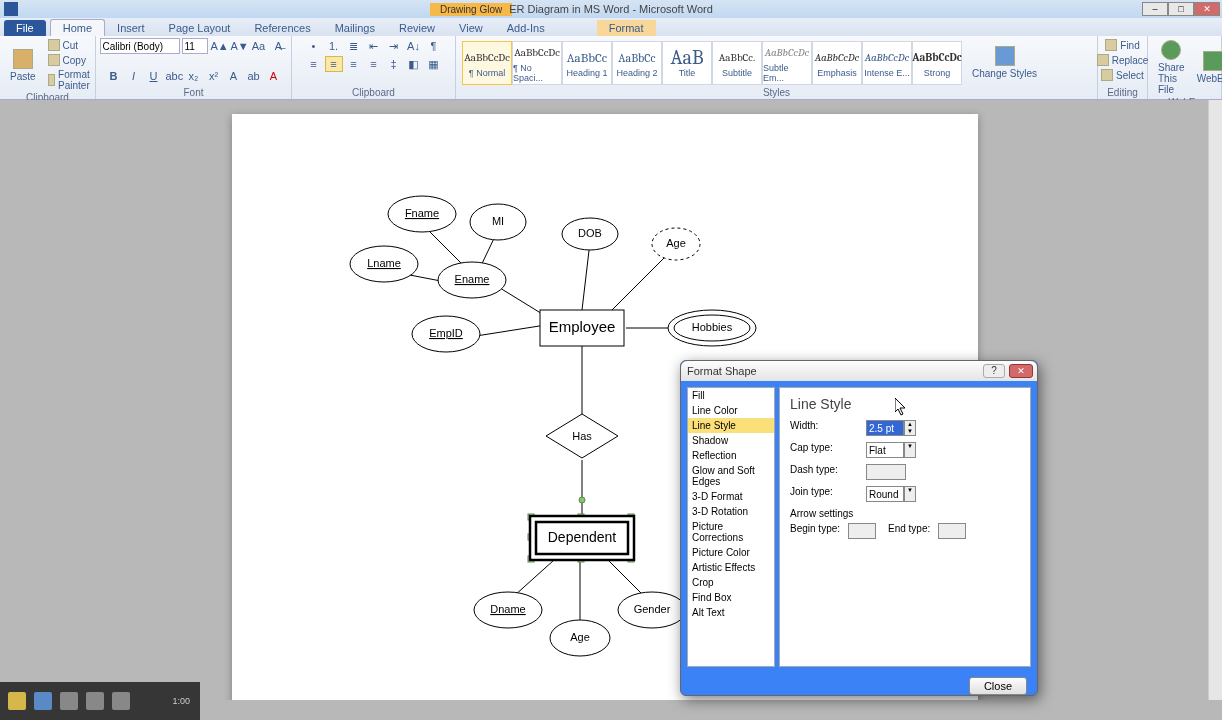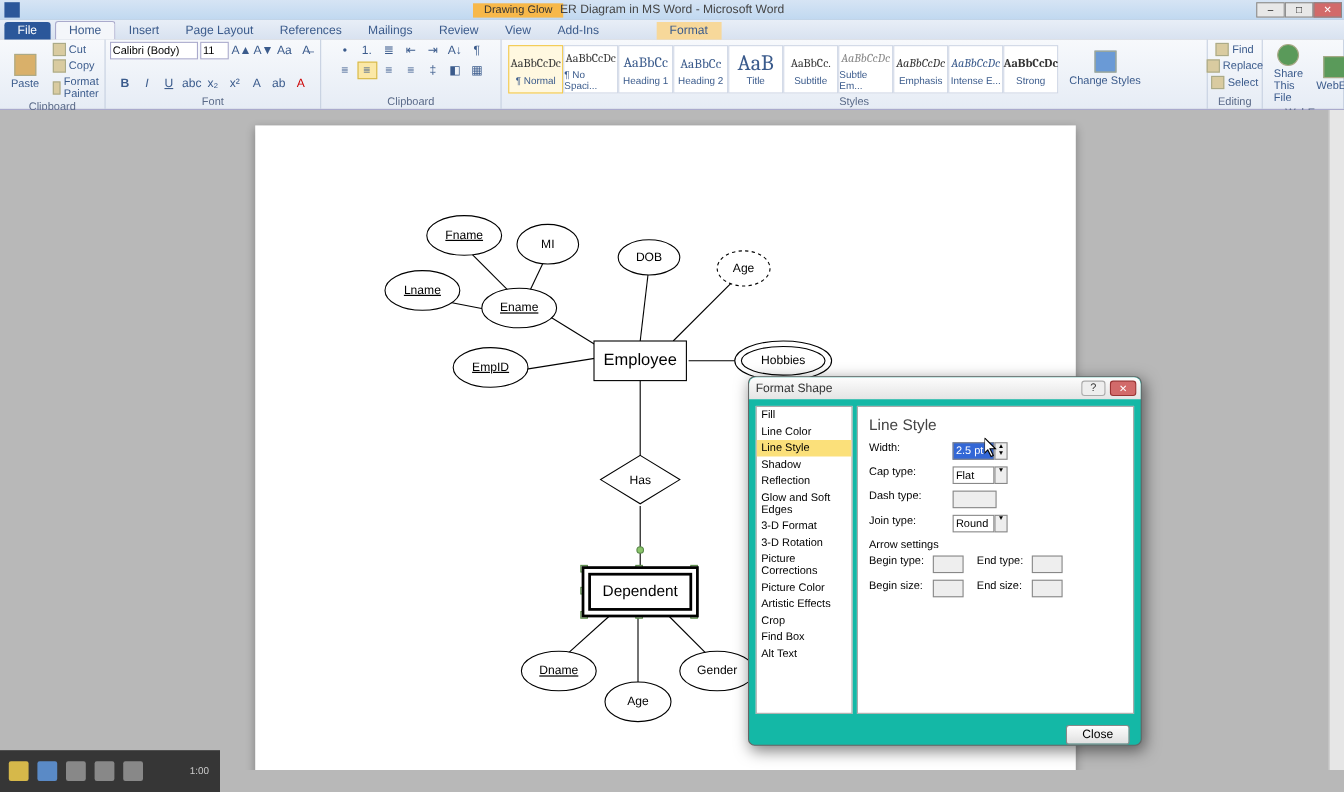--- a/index.html
+++ b/index.html
@@ -58,21 +58,21 @@
 
 
 .docarea { position:absolute; top:100px; left:0; right:14px; bottom:20px; background:#b8b8b8; overflow:hidden;}
 .page { position:absolute; left:232px; top:14px; width:746px; height:900px; background:#fff; box-shadow:0 2px 8px rgba(0,0,0,.3);}
 svg.ershapes { position:absolute; left:0; top:0;}
 
 
 .vscroll { position:absolute; right:0; top:100px; width:14px; bottom:20px; background:#e6e6e6; border-left:1px solid #ccc;}
 
 
-.dialog { position:absolute; left:680px; top:342px; width:358px; height:336px; background:#14b8a6; border:1px solid #666; border-radius:6px; box-shadow:2px 4px 14px rgba(0,0,0,.5);}
+.dialog { position:absolute; left:680px; top:360px; width:358px; height:336px; background:#3b82f6; border:1px solid #666; border-radius:6px; box-shadow:2px 4px 14px rgba(0,0,0,.5);}
 .dlg-title { height:20px; background:linear-gradient(#fdfdfd,#e4e4e4); border-radius:6px 6px 0 0; display:flex; align-items:center; padding:0 6px; font-size:11px; color:#333; position:relative;}
 .dlg-title .dclose { position:absolute; right:4px; width:24px; height:14px; background:#d26a6a; color:#fff; font-size:9px; text-align:center; line-height:13px; border:1px solid #933; border-radius:3px;}
 .dlg-title .dhelp { position:absolute; right:32px; width:22px; height:14px; background:#eee; border:1px solid #aaa; border-radius:3px; font-size:10px; text-align:center; line-height:12px;}
 .dlg-body { display:flex; height:292px; padding:6px;}
 .dlg-cats { width:88px; border:1px solid #aaa; background:#fff; font-size:10px;}
 .dlg-cats div { padding:2px 4px; cursor:pointer;}
 .dlg-cats div.sel { background:#fbe07a;}
 .dlg-panel { flex:1; border:1px solid #aaa; background:#fff; margin-left:4px; padding:8px 10px; font-size:10px;}
 .dlg-panel .ptitle { font-size:14px; color:#444; margin-bottom:8px;}
 .frow { display:flex; align-items:flex-start; margin-bottom:6px;}
@@ -404,26 +404,20 @@
             <div>▼</div>
           </div>
       </div>
       <div class="sect">Arrow settings</div>
       <div class="frow">
         <label style="width:58px">Begin type:</label>
         <div class="dd" style="width:28px"></div>
         <label style="width:50px;margin-left:12px">End type:</label>
         <div class="dd" style="width:28px"></div>
       </div>
-      <div class="frow">
-        <label style="width:58px">Begin size:</label>
-        <div class="dd" style="width:28px"></div>
-        <label style="width:50px;margin-left:12px">End size:</label>
-        <div class="dd" style="width:28px"></div>
-      </div>
     </div>
   </div>
   <div class="dlg-foot">
     <button>Close</button>
   </div>
 </div>
 
 <div class="cursor">
   <svg viewBox="0 0 12 18">
       <path d="M0 0 L0 14 L3 11 L6 17 L8 16 L5 10 L10 10 Z" fill="#fff" stroke="#000"></path>

